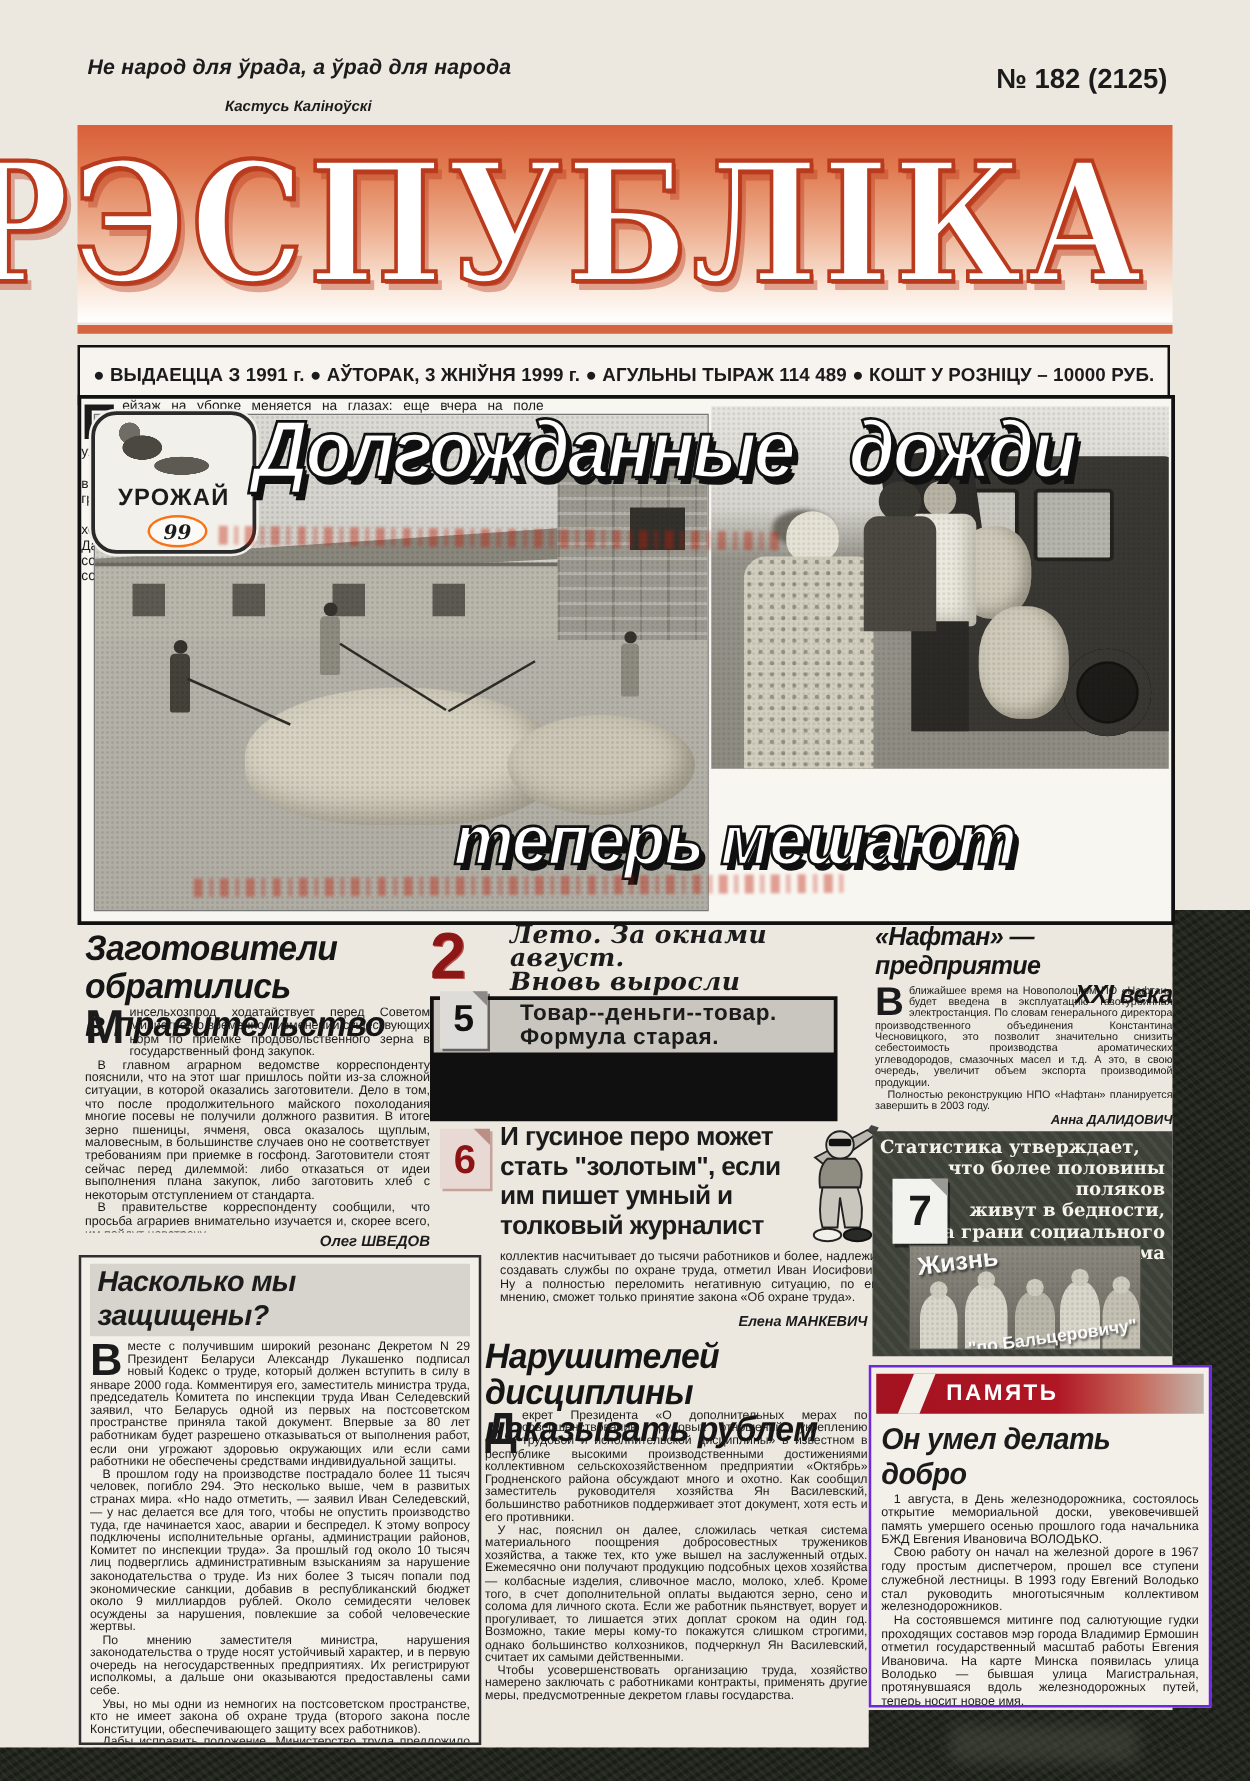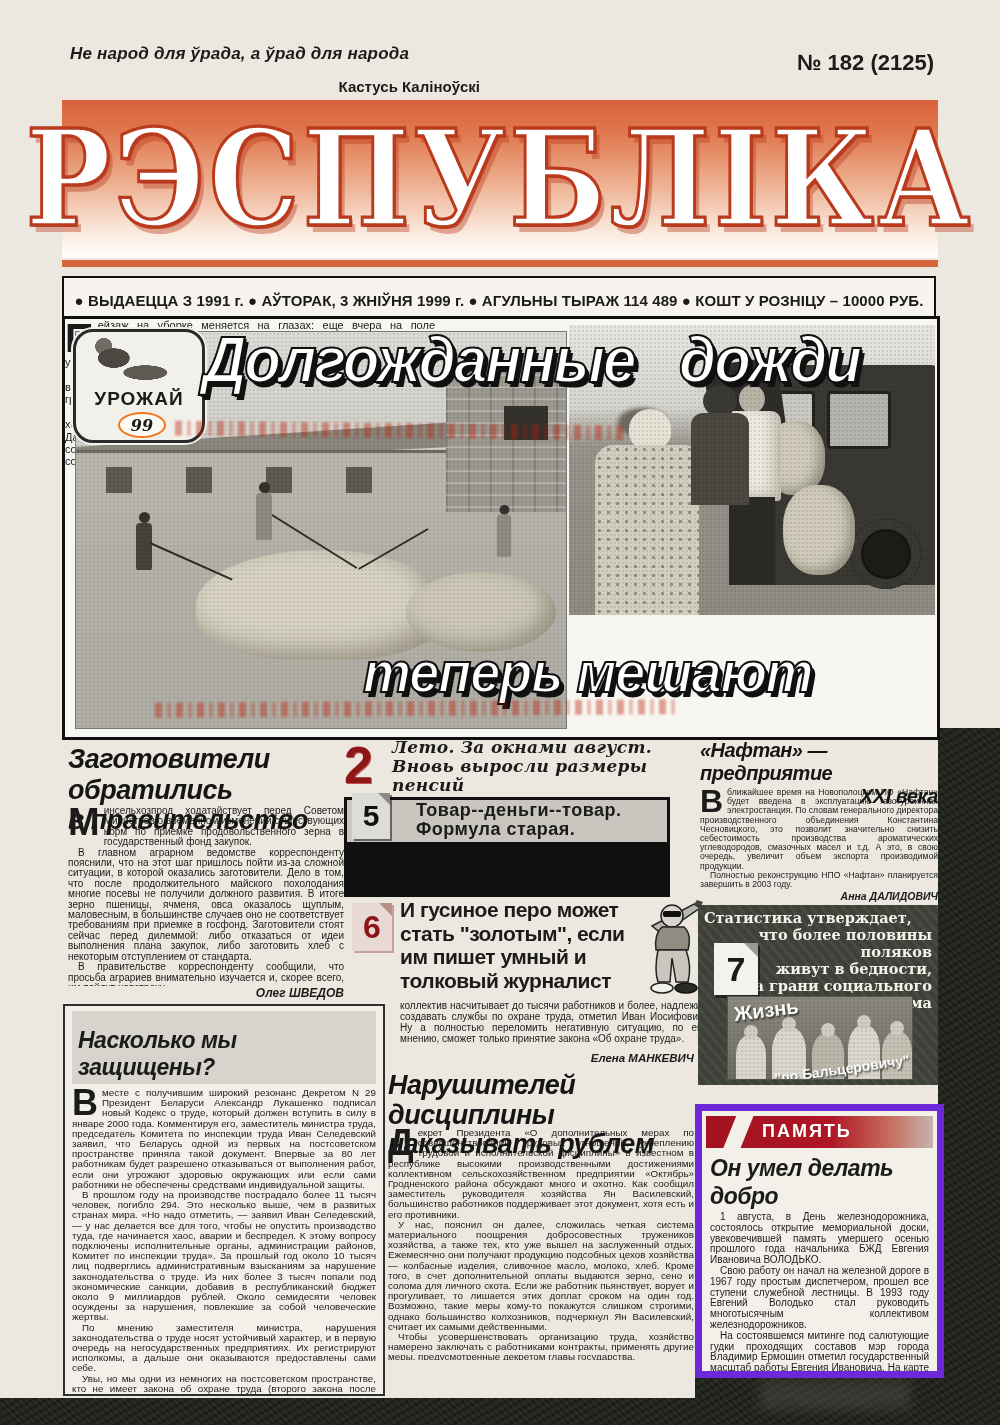--- a/index.html
+++ b/index.html
@@ -15,27 +15,27 @@
   
   .scan-dark {
     background:#23261e;
     background-image:repeating-linear-gradient(45deg, rgba(255,255,255,.04) 0 2px, transparent 2px 5px),
                      repeating-linear-gradient(-30deg, rgba(0,0,0,.25) 0 3px, transparent 3px 7px);
   }
   .scan-blob { background:#4a4e44; filter:blur(6px); opacity:.5; }
 
   
   .motto { left:70px; top:44px; font-size:17px; font-weight:bold; font-style:italic; letter-spacing:.2px; }
-  .motto-author { left:180px; top:78px; width:300px; text-align:right; font-size:15px; font-weight:bold; }
+  .motto-author { left:180px; top:78px; width:300px; text-align:left; font-size:12px; font-weight:bold; font-style:italic; }
   .issue-no { right:66px; top:50px; font-size:22px; font-weight:bold; }
 
   .masthead-band {
     left:62px; top:100px; width:876px; height:158px;
     background:linear-gradient(#d9603a 0%, #e07a50 22%, #eeb395 55%, #fae7da 82%, #fff 100%);
-    display:flex; align-items:center; justify-content:center;
+    display:flex; align-items:center; justify-content:flex-end;
   }
   .masthead-text {
     font-family:"DejaVu Serif", serif; font-weight:bold;
     font-size:118px; line-height:1; letter-spacing:4px;
     color:#fff;
     -webkit-text-stroke:3px #b93a1d;
     text-shadow:5px 6px 0 rgba(185,58,29,.4), 2px 2px 0 rgba(185,58,29,.8);
     transform:scaleY(1.12) scaleX(.96);
   }
   .red-rule { left:62px; top:260px; width:876px; height:7px; background:#d4653e; }
@@ -138,29 +138,29 @@
   .body-txt p.first { text-indent:0; }
   .dropcap { float:left; font-weight:bold; padding-right:4px; }
   .author { text-align:right; font-weight:bold; font-style:italic; }
 
   .a1-title { left:68px; top:744px; width:300px; font-size:27px; line-height:29px; }
   .a1-body { left:68px; top:806px; width:276px; height:180px; overflow:hidden; font-size:10px; line-height:10.4px; }
   .a1-body .dropcap { font-size:38px; line-height:32px; }
   .a1-author { left:68px; top:986px; width:276px; font-size:12px; }
 
   .a2-box { left:63px; top:1004px; width:322px; height:392px; border:2px solid #2f2f2f; background:#f3f0ea; padding:5px 7px; overflow:hidden; }
-  .a2-title { background:#d7d4cd; font-size:23px; font-weight:900; font-style:italic; letter-spacing:-.5px; padding:16px 6px 3px; margin-bottom:4px; }
+  .a2-title { background:#d7d4cd; font-size:23px; font-weight:900; font-style:italic; letter-spacing:-.5px; padding:1px 6px 3px; margin-bottom:4px; }
   .a2-body { font-size:9.8px; line-height:10.2px; }
   .a2-body .dropcap { font-size:36px; line-height:30px; }
 
   
   .t2-num { left:344px; top:740px; font-size:52px; line-height:50px; font-weight:900; color:#8d1717;
     text-shadow:1px 1px 0 #b8564f; }
-  .t2-text { left:392px; top:738px; width:290px; font-family:"DejaVu Serif", serif; font-style:italic; font-weight:bold;
-    font-size:17px; line-height:19px; letter-spacing:.3px; }
+  .t2-text { left:408px; top:738px; width:290px; font-family:"DejaVu Serif", serif; font-style:italic; font-weight:bold;
+    font-size:20px; line-height:19px; letter-spacing:.3px; }
 
   .t5-box { left:344px; top:797px; width:326px; height:100px; background:#101010; }
   .t5-gray { position:absolute; left:3px; top:3px; right:3px; height:42px; background:#c9c6c0; }
   .t5-title { position:absolute; left:72px; top:4px; width:262px; font-size:18px; line-height:19px; font-weight:900; letter-spacing:.5px; }
   .t5-black { position:absolute; left:0; top:46px; width:100%; text-align:center; color:#fff; font-weight:900; font-size:16.5px; line-height:18px; }
   .page-icon { position:absolute; display:flex; align-items:center; justify-content:center; font-weight:900; }
   .page-icon .fold { position:absolute; top:0; right:0; width:0; height:0; border-style:solid; }
   .t5-icon { left:8px; top:-4px; width:38px; height:46px; background:#dddcd8; color:#111; font-size:30px; box-shadow:2px 2px 0 rgba(0,0,0,.5); }
   .t5-icon .fold { border-width:0 12px 12px 0; border-color:transparent #8b8a86 transparent transparent; }
 
@@ -193,21 +193,21 @@
   .t7-icon .fold { border-width:0 14px 14px 0; border-color:transparent #9a9a94 transparent transparent; }
   .t7-photo { position:absolute; left:30px; top:92px; width:184px; height:82px; background:linear-gradient(#8c8a80,#6d6b62);
     box-shadow:0 0 0 1px #55544c; }
   .t7-head { position:absolute; bottom:0; background:#d9d6cb; border-radius:45% 45% 0 0; }
   .t7-head::before { content:""; position:absolute; left:50%; top:-10px; transform:translateX(-50%); width:14px; height:14px; border-radius:50%; background:#cfccc0; }
   .t7-label-top { position:absolute; left:6px; top:2px; transform:rotate(-7deg); color:#fff; font-weight:900; font-size:20px;
     text-shadow:1px 2px 2px rgba(0,0,0,.6); }
   .t7-label-bottom { position:absolute; right:2px; bottom:2px; transform:rotate(-8deg); color:#fff; font-weight:900; font-size:14px;
     text-shadow:1px 2px 2px rgba(0,0,0,.6); }
 
-  .pam-box { left:695px; top:1092px; width:249px; height:274px; border:7px solid #6d28d9; background:#f3f0ea; padding:0 8px; overflow:hidden;margin-top:12px; }
+  .pam-box { left:695px; top:1092px; width:274px; height:274px; border:2px solid #6d28d9; background:#f3f0ea; padding:0 8px; overflow:hidden; }
   .pam-banner { position:relative; margin:5px -4px 6px; height:32px; background:linear-gradient(90deg,#a31220 0%, #b01624 55%, #c66a5c 80%, #c4b5ac 100%); overflow:hidden; }
   .pam-banner .slash { position:absolute; left:24px; top:-8px; width:16px; height:50px; background:#f3f0ea; transform:rotate(22deg); }
   .pam-banner .txt { position:absolute; left:56px; top:5px; color:#fff; font-weight:900; font-size:18px; letter-spacing:2px; }
   .pam-title { font-size:23px; font-weight:900; font-style:italic; letter-spacing:-.5px; margin:2px 0 4px; transform:scaleY(1.05); transform-origin:left top; }
   .pam-body { font-size:10px; line-height:10.8px; }
 </style>
 </head>
 <body>
 
 <div class="abs scan-dark" style="left:938px; top:728px; width:62px; height:697px;"></div>

